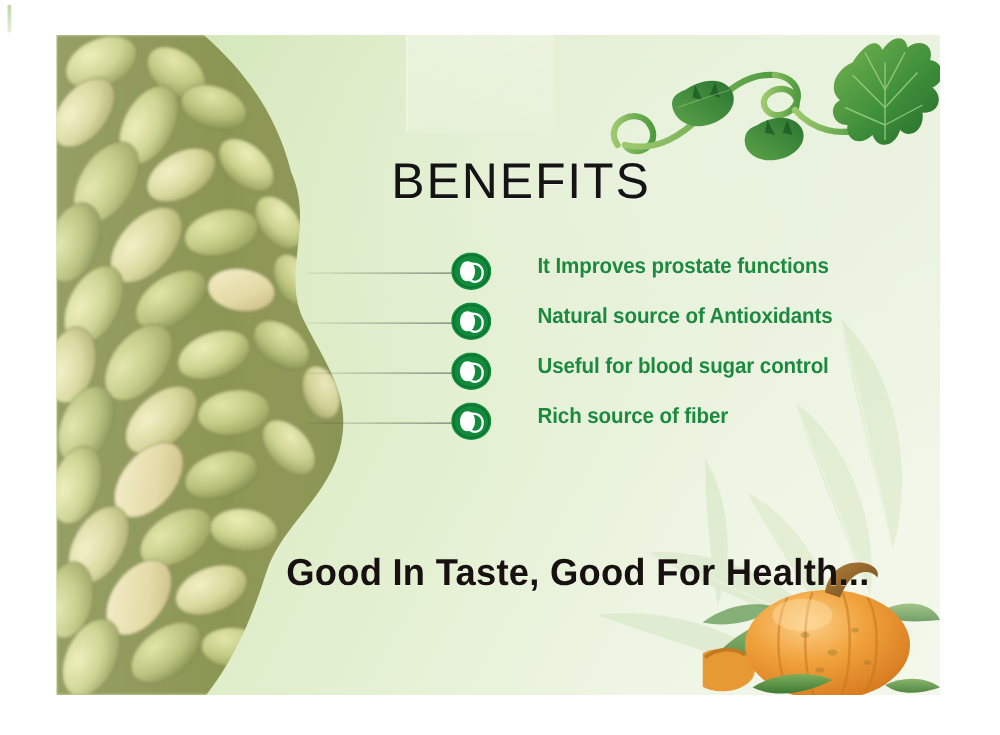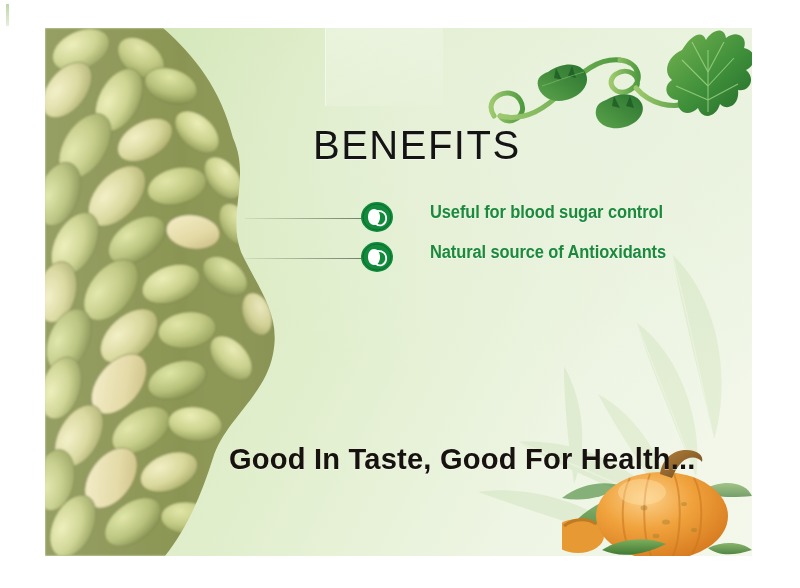--- a/index.html
+++ b/index.html
@@ -298,47 +298,71 @@
 
         <path d="M40,112 C58,100 86,98 104,106 C80,118 58,120 40,112 Z" fill="url(#grn)"></path>
         <path d="M146,110 C162,102 180,104 190,112 C172,118 156,118 146,110 Z" fill="url(#grn)" opacity=".9"></path>
       </svg>
     </div>
 
     <div id="title">BENEFITS</div>
 
     <div id="list">
 
+      <div class="row">
+        <div class="leader"></div>
+        <div class="bullet">
+          <svg width="32" height="30" viewBox="0 0 32 30" xmlns="http://www.w3.org/2000/svg">
+            <ellipse cx="16" cy="15" rx="16" ry="15" fill="#118a3c"></ellipse>
+            <ellipse cx="16" cy="15" rx="14" ry="13" fill="none" stroke="#0c6e2e" stroke-width="1"></ellipse>
+            <path d="M13,7 C17,7 19,11 19,15 C19,19 17,23 13,23 C9,23 7,19 7,15 C7,11 9,7 13,7 Z" fill="#ffffff"></path>
+            <path d="M15,9 C22,8 26,12 25,18 C24,23 19,25 15,22 C18,19 19,13 15,9 Z" fill="none" stroke="#ffffff" stroke-width="1.8"></path>
+          </svg>
+        </div>
+        <div class="btext">It Improves prostate functions</div>
+      </div>
+
+      <div class="row">
+        <div class="leader"></div>
+        <div class="bullet">
+          <svg width="32" height="30" viewBox="0 0 32 30" xmlns="http://www.w3.org/2000/svg">
+            <ellipse cx="16" cy="15" rx="16" ry="15" fill="#118a3c"></ellipse>
+            <ellipse cx="16" cy="15" rx="14" ry="13" fill="none" stroke="#0c6e2e" stroke-width="1"></ellipse>
+            <path d="M13,7 C17,7 19,11 19,15 C19,19 17,23 13,23 C9,23 7,19 7,15 C7,11 9,7 13,7 Z" fill="#ffffff"></path>
+            <path d="M15,9 C22,8 26,12 25,18 C24,23 19,25 15,22 C18,19 19,13 15,9 Z" fill="none" stroke="#ffffff" stroke-width="1.8"></path>
+          </svg>
+        </div>
+        <div class="btext">Natural source of Antioxidants</div>
+      </div>
 
       <div class="row">
         <div class="leader"></div>
         <div class="bullet">
           <svg width="32" height="30" viewBox="0 0 32 30" xmlns="http://www.w3.org/2000/svg">
             <ellipse cx="16" cy="15" rx="16" ry="15" fill="#118a3c"></ellipse>
             <ellipse cx="16" cy="15" rx="14" ry="13" fill="none" stroke="#0c6e2e" stroke-width="1"></ellipse>
             <path d="M13,7 C17,7 19,11 19,15 C19,19 17,23 13,23 C9,23 7,19 7,15 C7,11 9,7 13,7 Z" fill="#ffffff"></path>
             <path d="M15,9 C22,8 26,12 25,18 C24,23 19,25 15,22 C18,19 19,13 15,9 Z" fill="none" stroke="#ffffff" stroke-width="1.8"></path>
           </svg>
         </div>
         <div class="btext">Useful for blood sugar control</div>
       </div>
 
+
       <div class="row">
         <div class="leader"></div>
         <div class="bullet">
           <svg width="32" height="30" viewBox="0 0 32 30" xmlns="http://www.w3.org/2000/svg">
             <ellipse cx="16" cy="15" rx="16" ry="15" fill="#118a3c"></ellipse>
             <ellipse cx="16" cy="15" rx="14" ry="13" fill="none" stroke="#0c6e2e" stroke-width="1"></ellipse>
             <path d="M13,7 C17,7 19,11 19,15 C19,19 17,23 13,23 C9,23 7,19 7,15 C7,11 9,7 13,7 Z" fill="#ffffff"></path>
             <path d="M15,9 C22,8 26,12 25,18 C24,23 19,25 15,22 C18,19 19,13 15,9 Z" fill="none" stroke="#ffffff" stroke-width="1.8"></path>
           </svg>
         </div>
-        <div class="btext">Natural source of Antioxidants</div>
+        <div class="btext">Rich source of fiber</div>
       </div>
-
-
 
     </div>
 
     <div id="tagline">Good In Taste, Good For Health...</div>
 
   </div>
 </div>
 
 </body></html>

